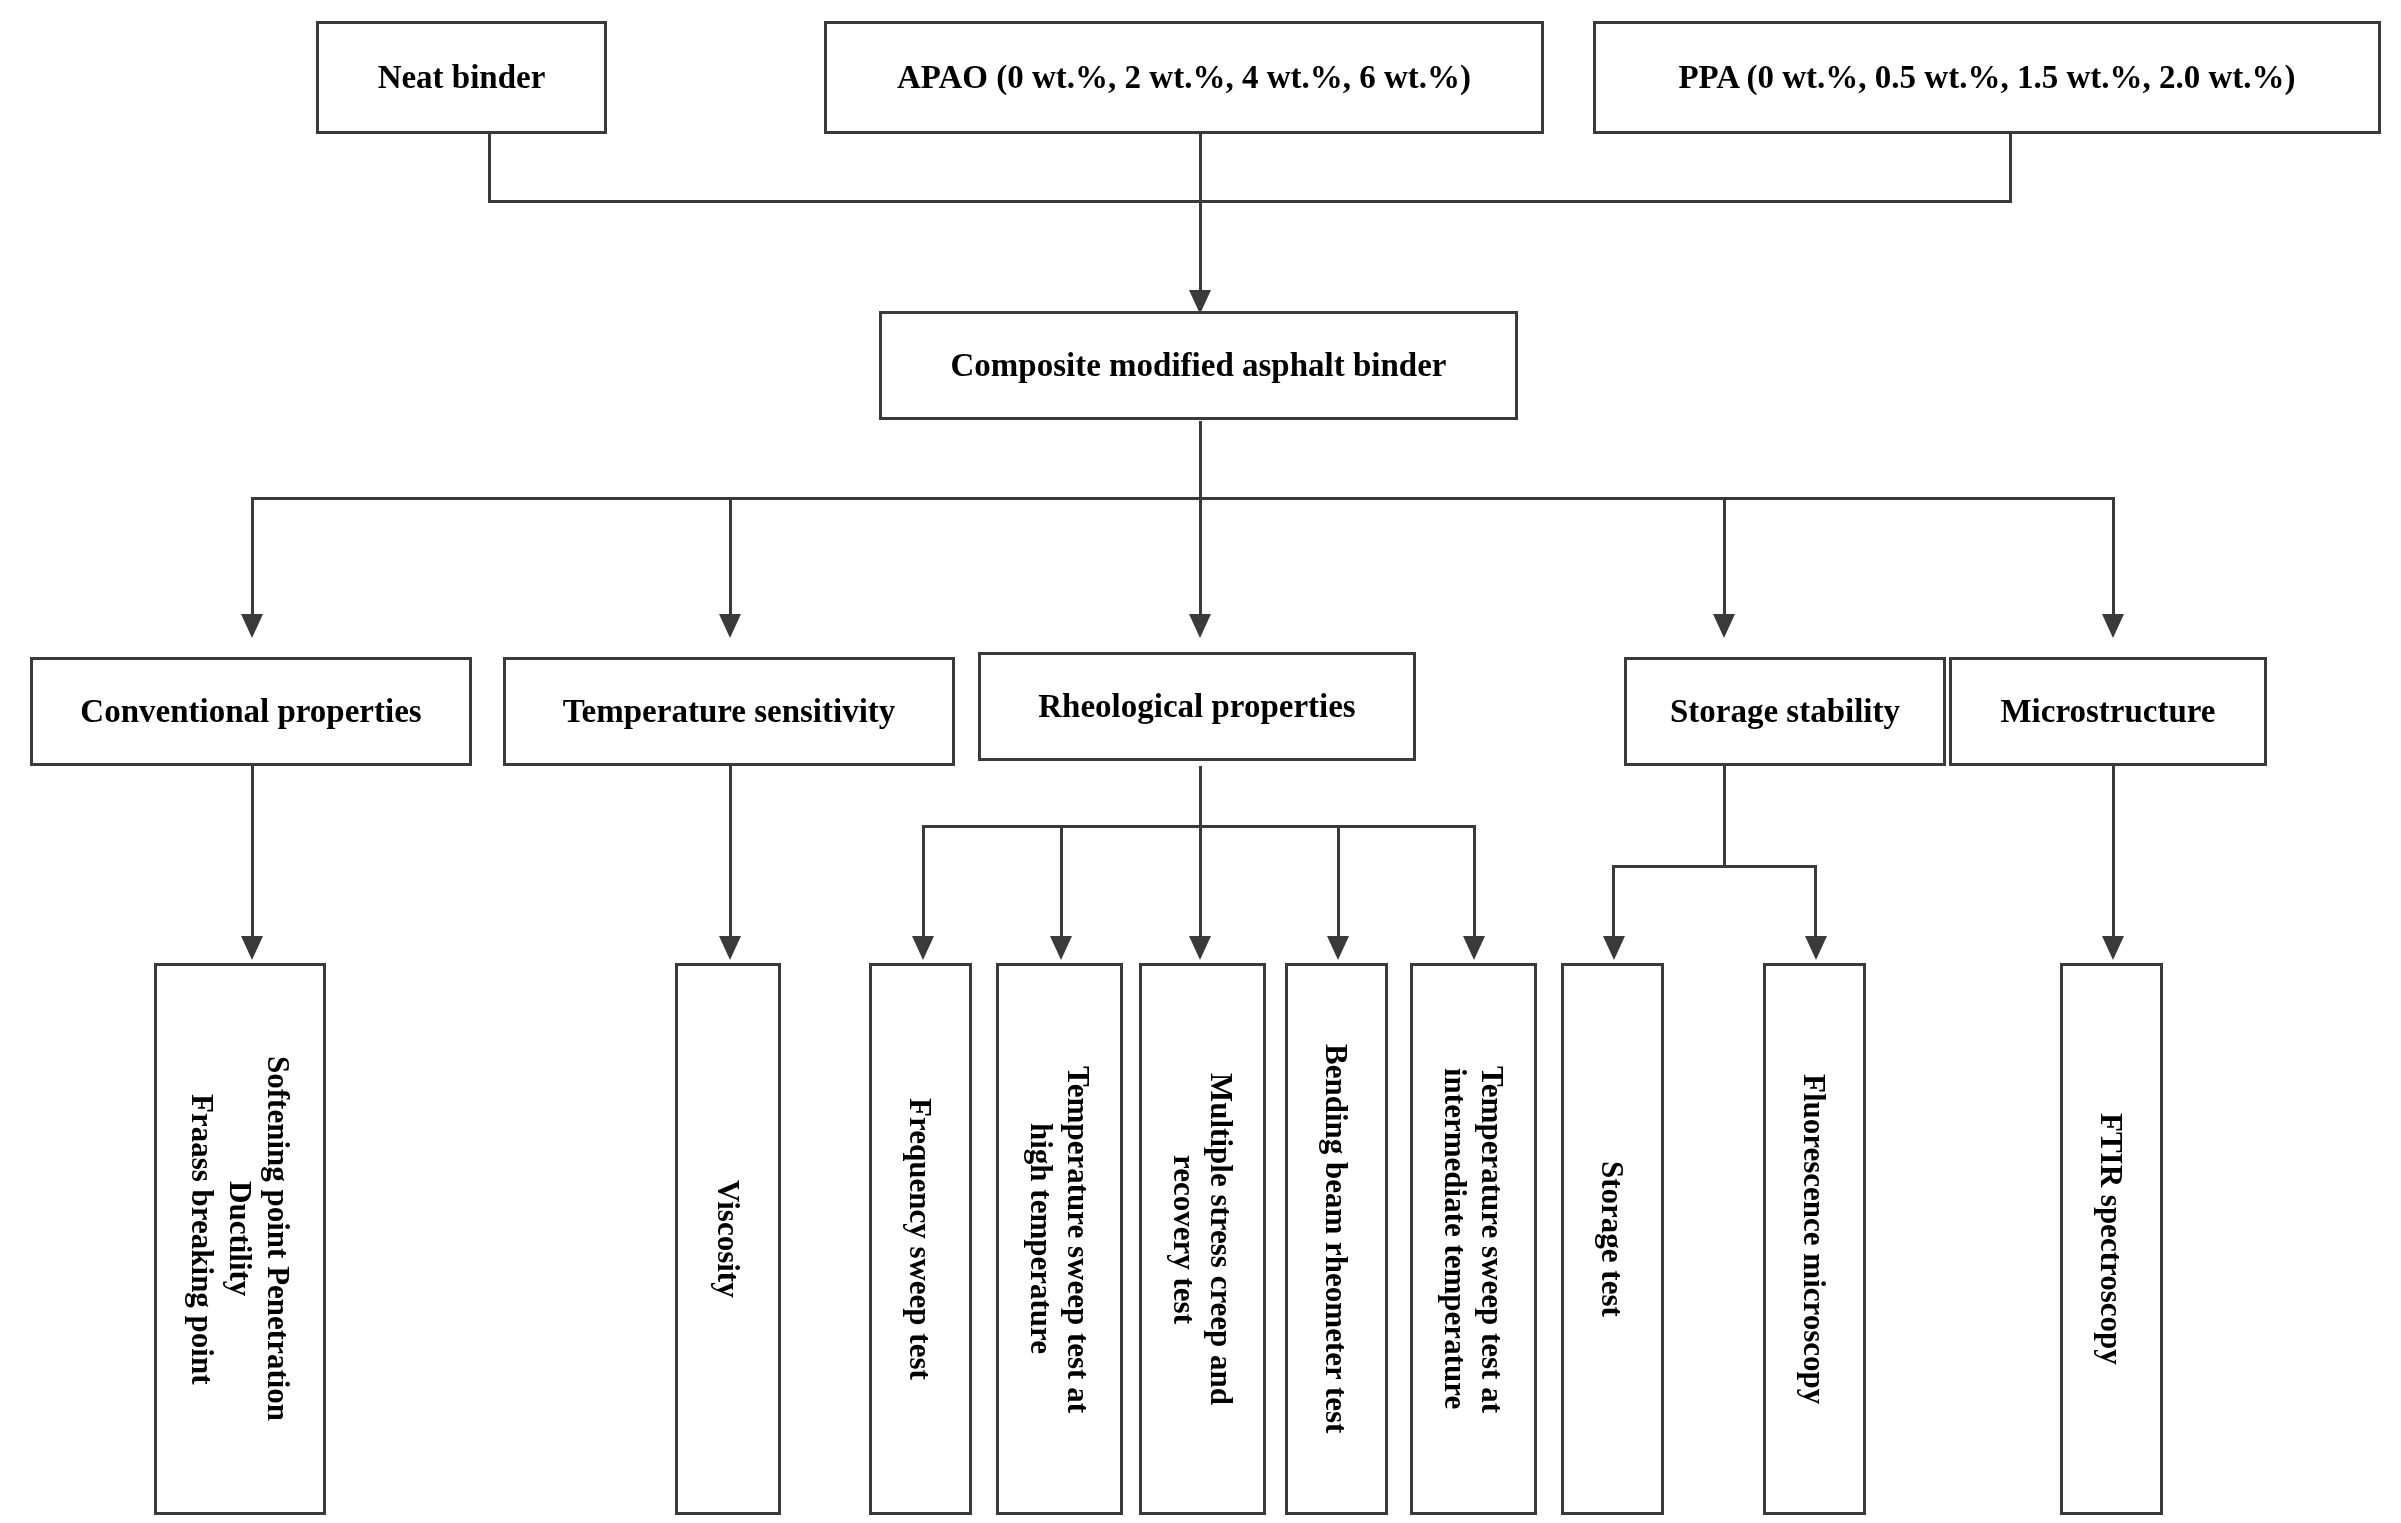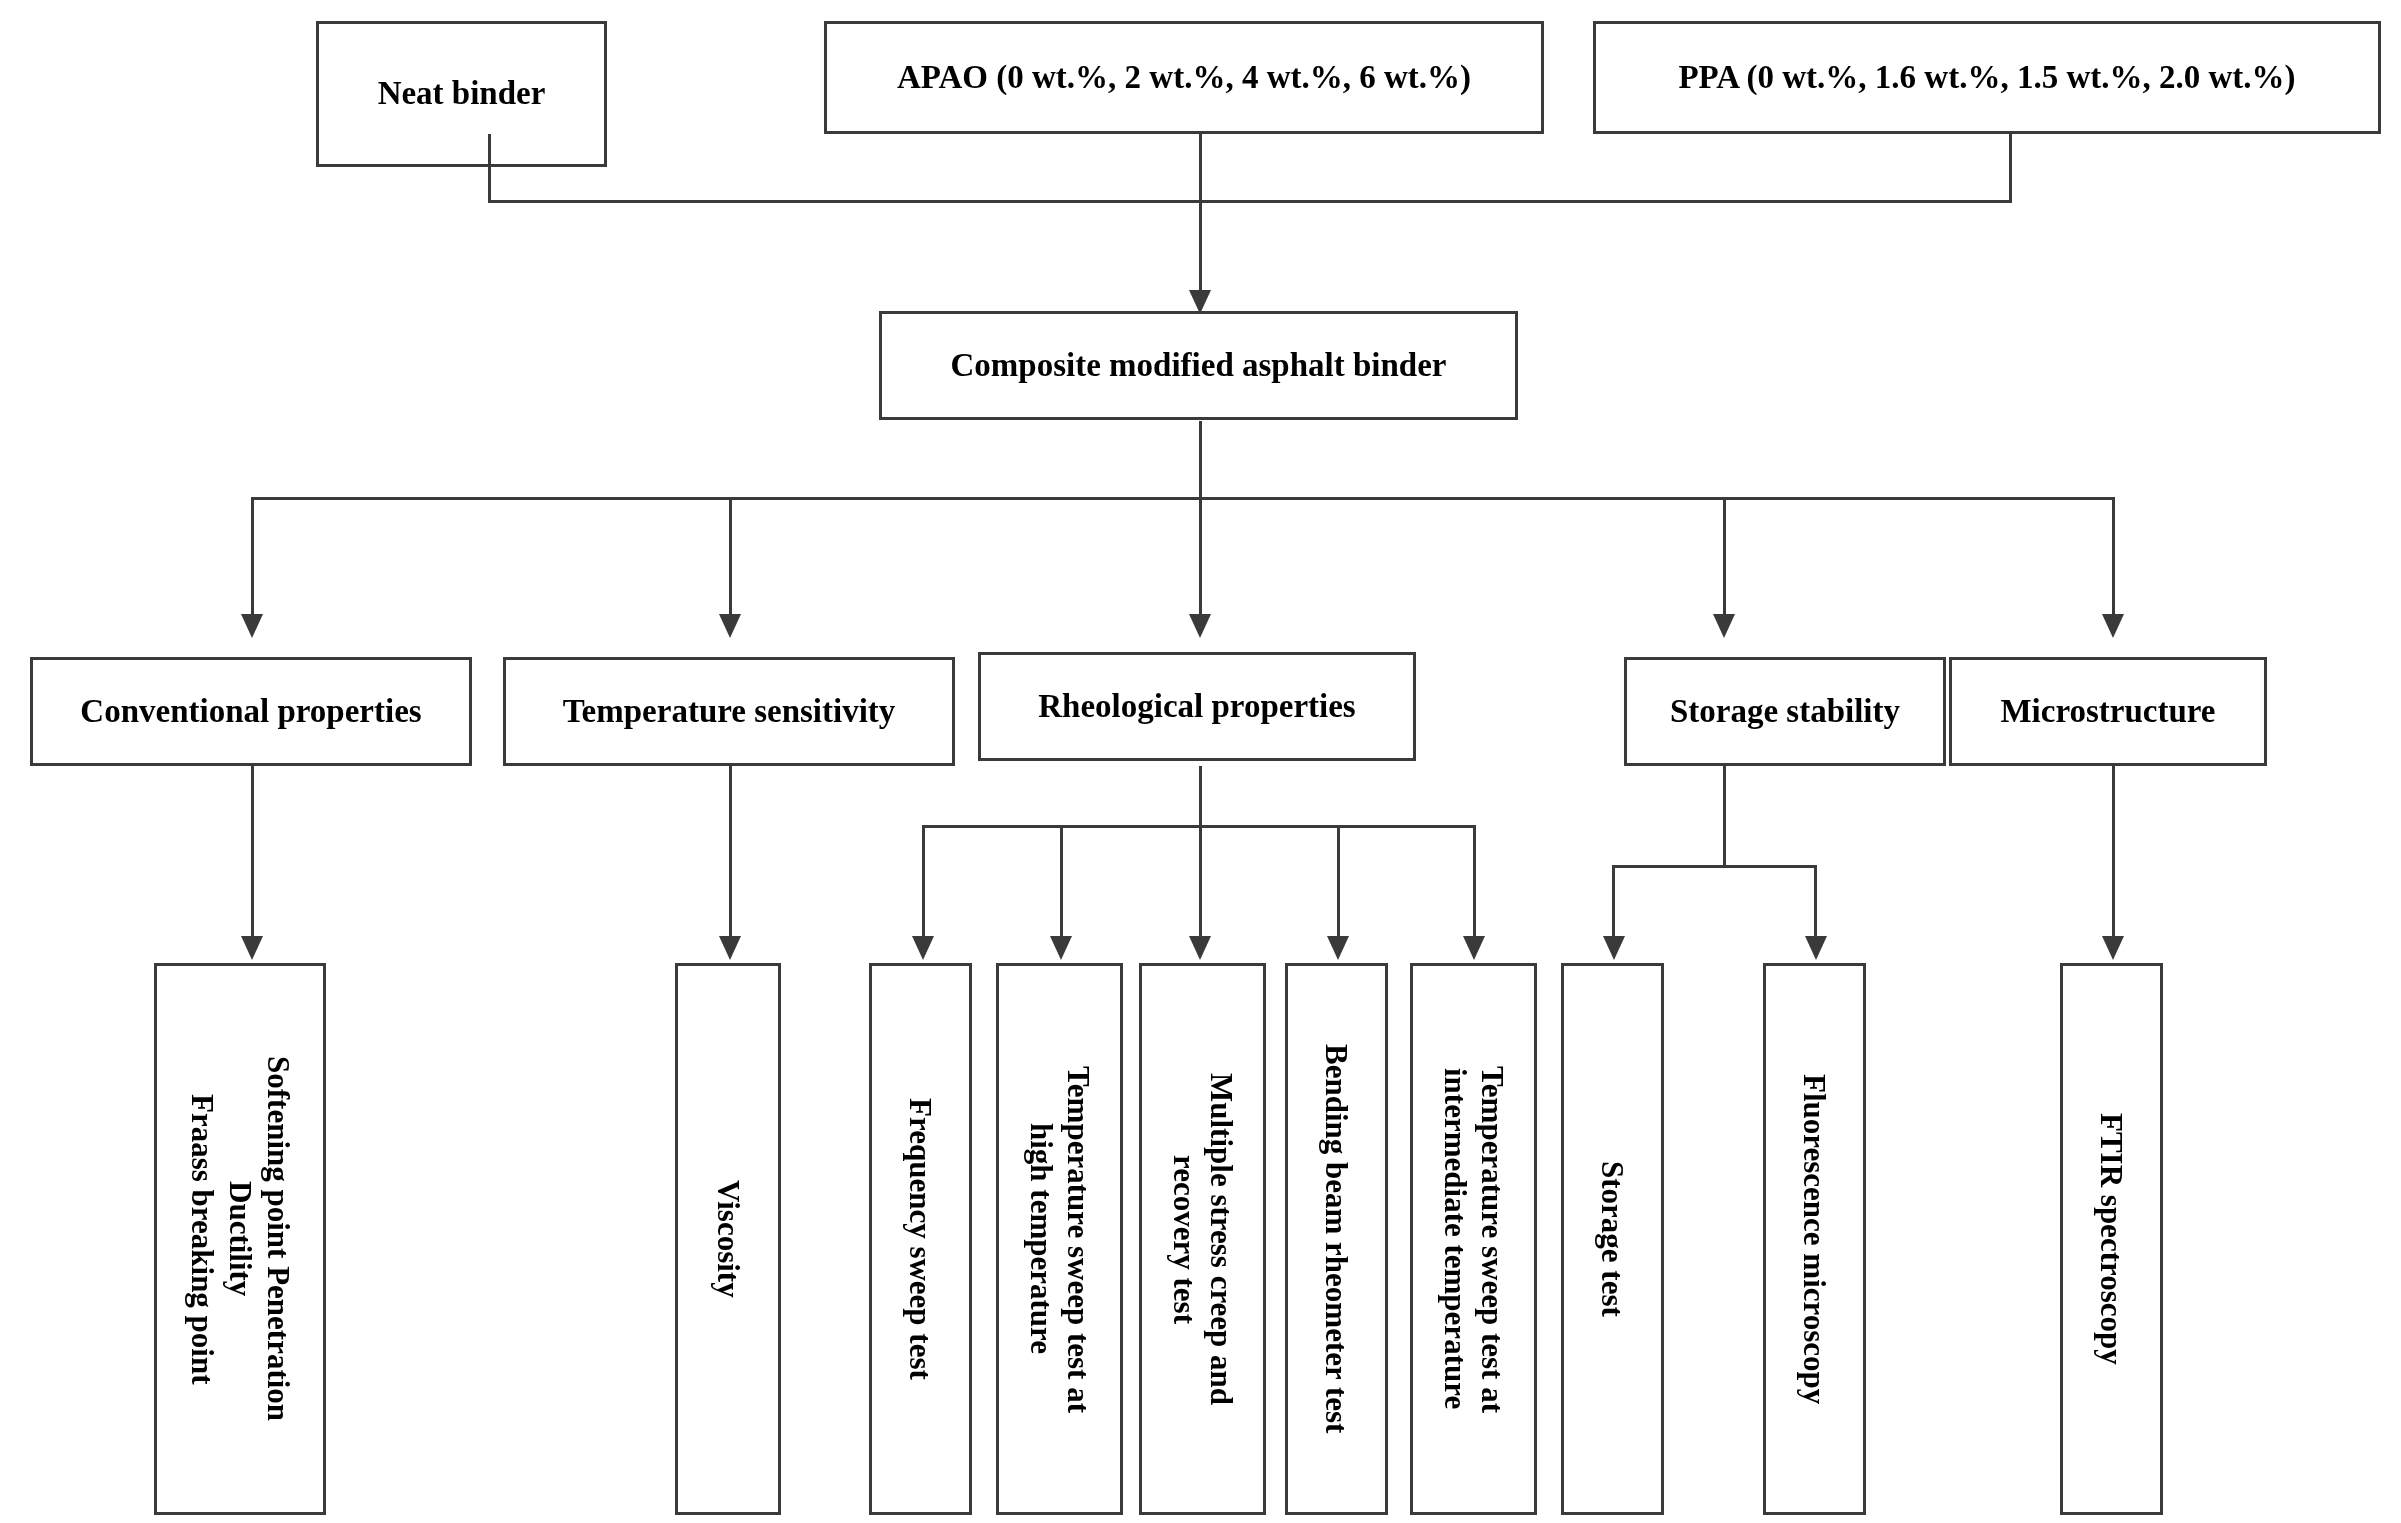--- a/index.html
+++ b/index.html
@@ -68,30 +68,30 @@
     border-left: 11.3px solid transparent;
     border-right: 11.3px solid transparent;
     border-top: 24px solid #3a3a3a;
   }
 </style>
 </head>
 <body>
 
 <div id="canvas">
 
-  <div class="box" style="left:316px; top:21px; width:291px; height:146px;">
+  <div class="box" style="left:316px; top:21px; width:291px; height:113px;">
     <span class="box-label" style="font-size:33px;">Neat binder</span>
   </div>
 
   <div class="box" style="left:824px; top:21px; width:720px; height:113px;">
     <span class="box-label" style="font-size:33px;">APAO (0 wt.%, 2 wt.%, 4 wt.%, 6 wt.%)</span>
   </div>
 
   <div class="box" style="left:1593px; top:21px; width:788px; height:113px;">
-    <span class="box-label" style="font-size:33px;">PPA (0 wt.%, 1.6 wt.%, 1.5 wt.%, 2.0 wt.%)</span>
+    <span class="box-label" style="font-size:33px;">PPA (0 wt.%, 0.5 wt.%, 1.5 wt.%, 2.0 wt.%)</span>
   </div>
 
   <div class="edge-v" style="left:488px; top:134px; height:67px;"></div>
   <div class="edge-v" style="left:1199px; top:134px; height:67px;"></div>
   <div class="edge-v" style="left:2009px; top:134px; height:67px;"></div>
 
   <div class="edge-h" style="left:488px; top:200px; width:1524px;"></div>
 
   <div class="edge-v" style="left:1199px; top:200px; height:99px;"></div>
   <div class="arrowhead" style="left:1189px; top:290px;"></div>

